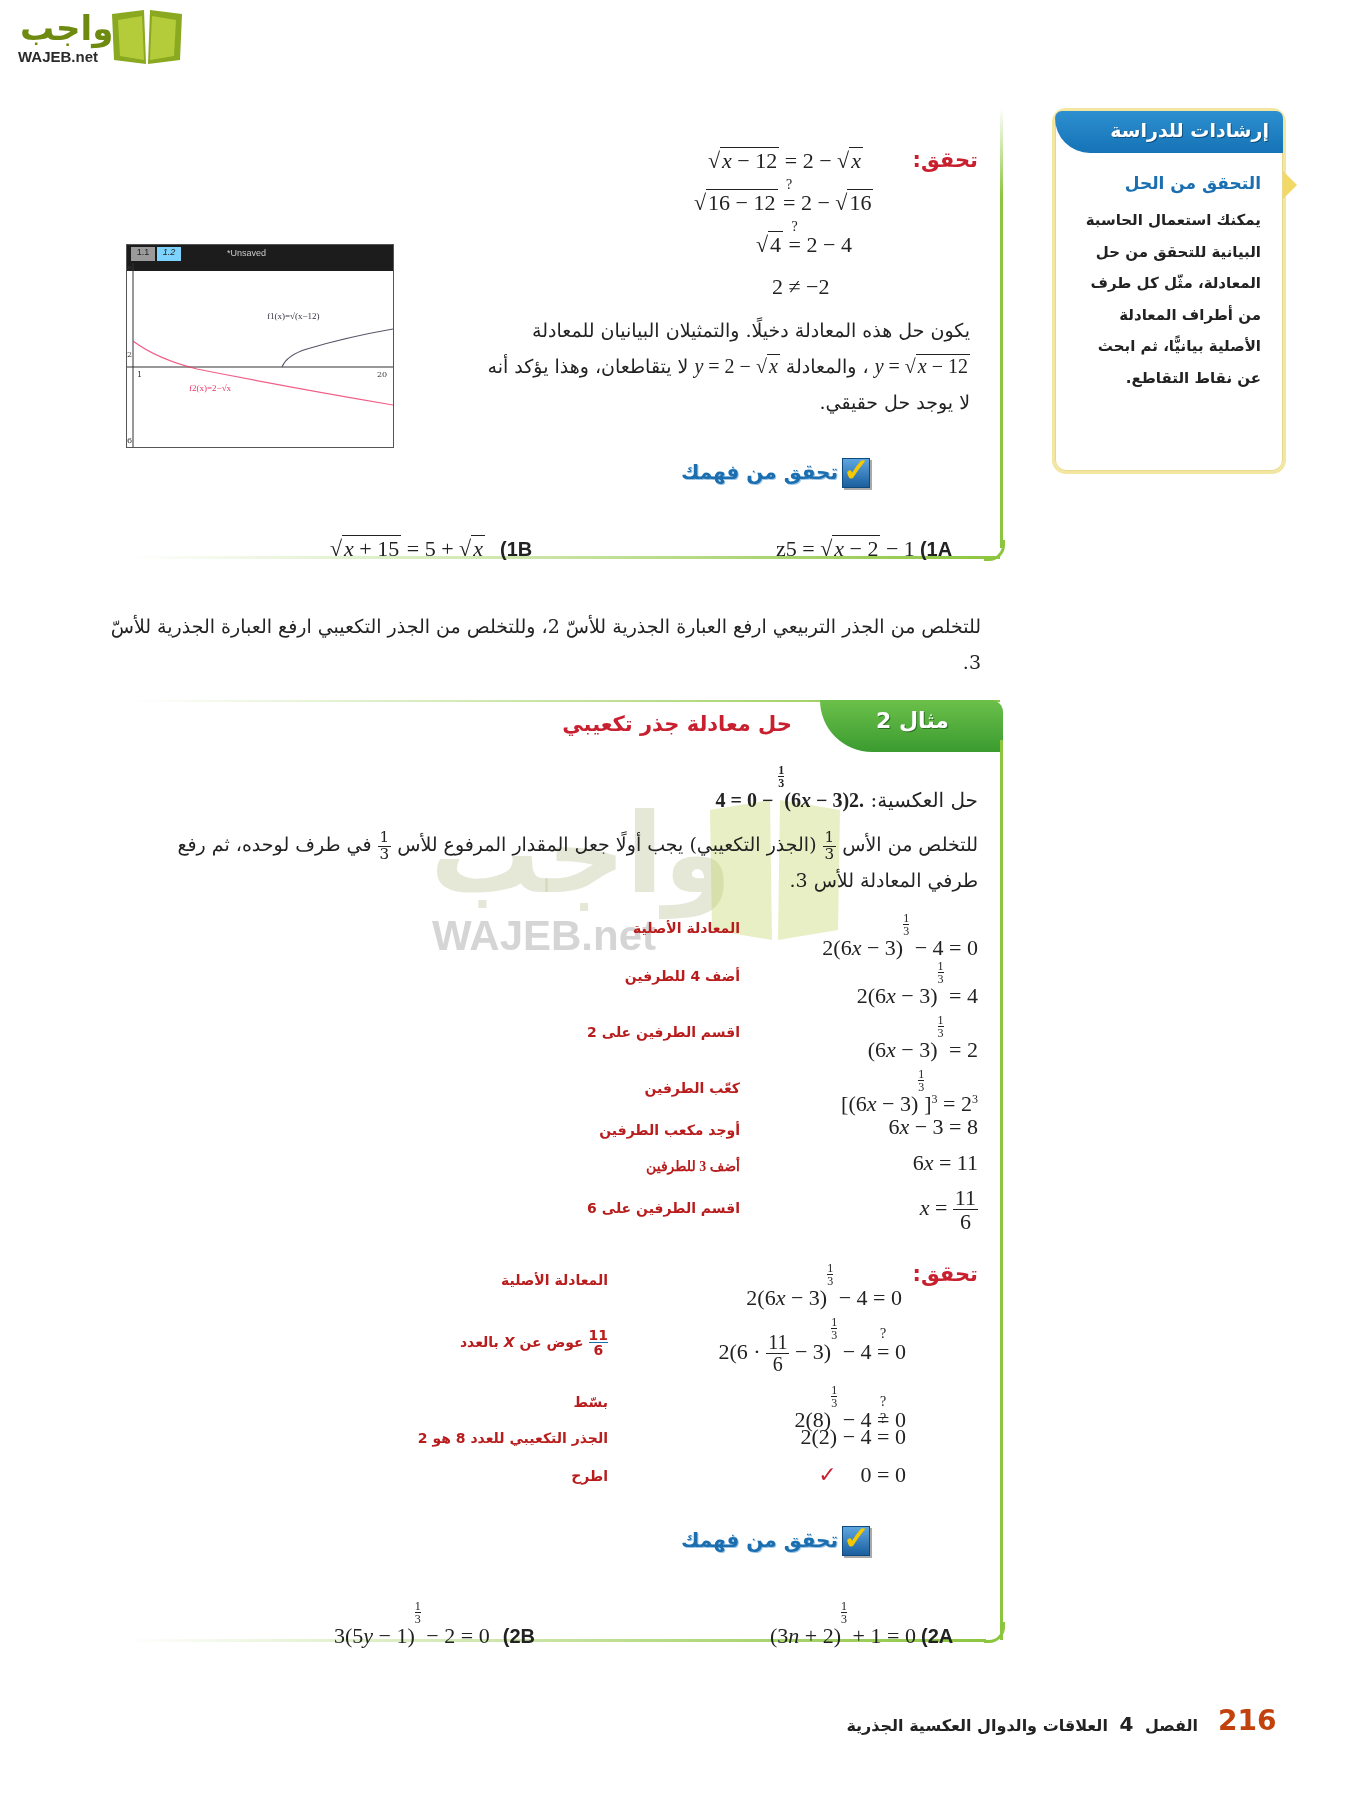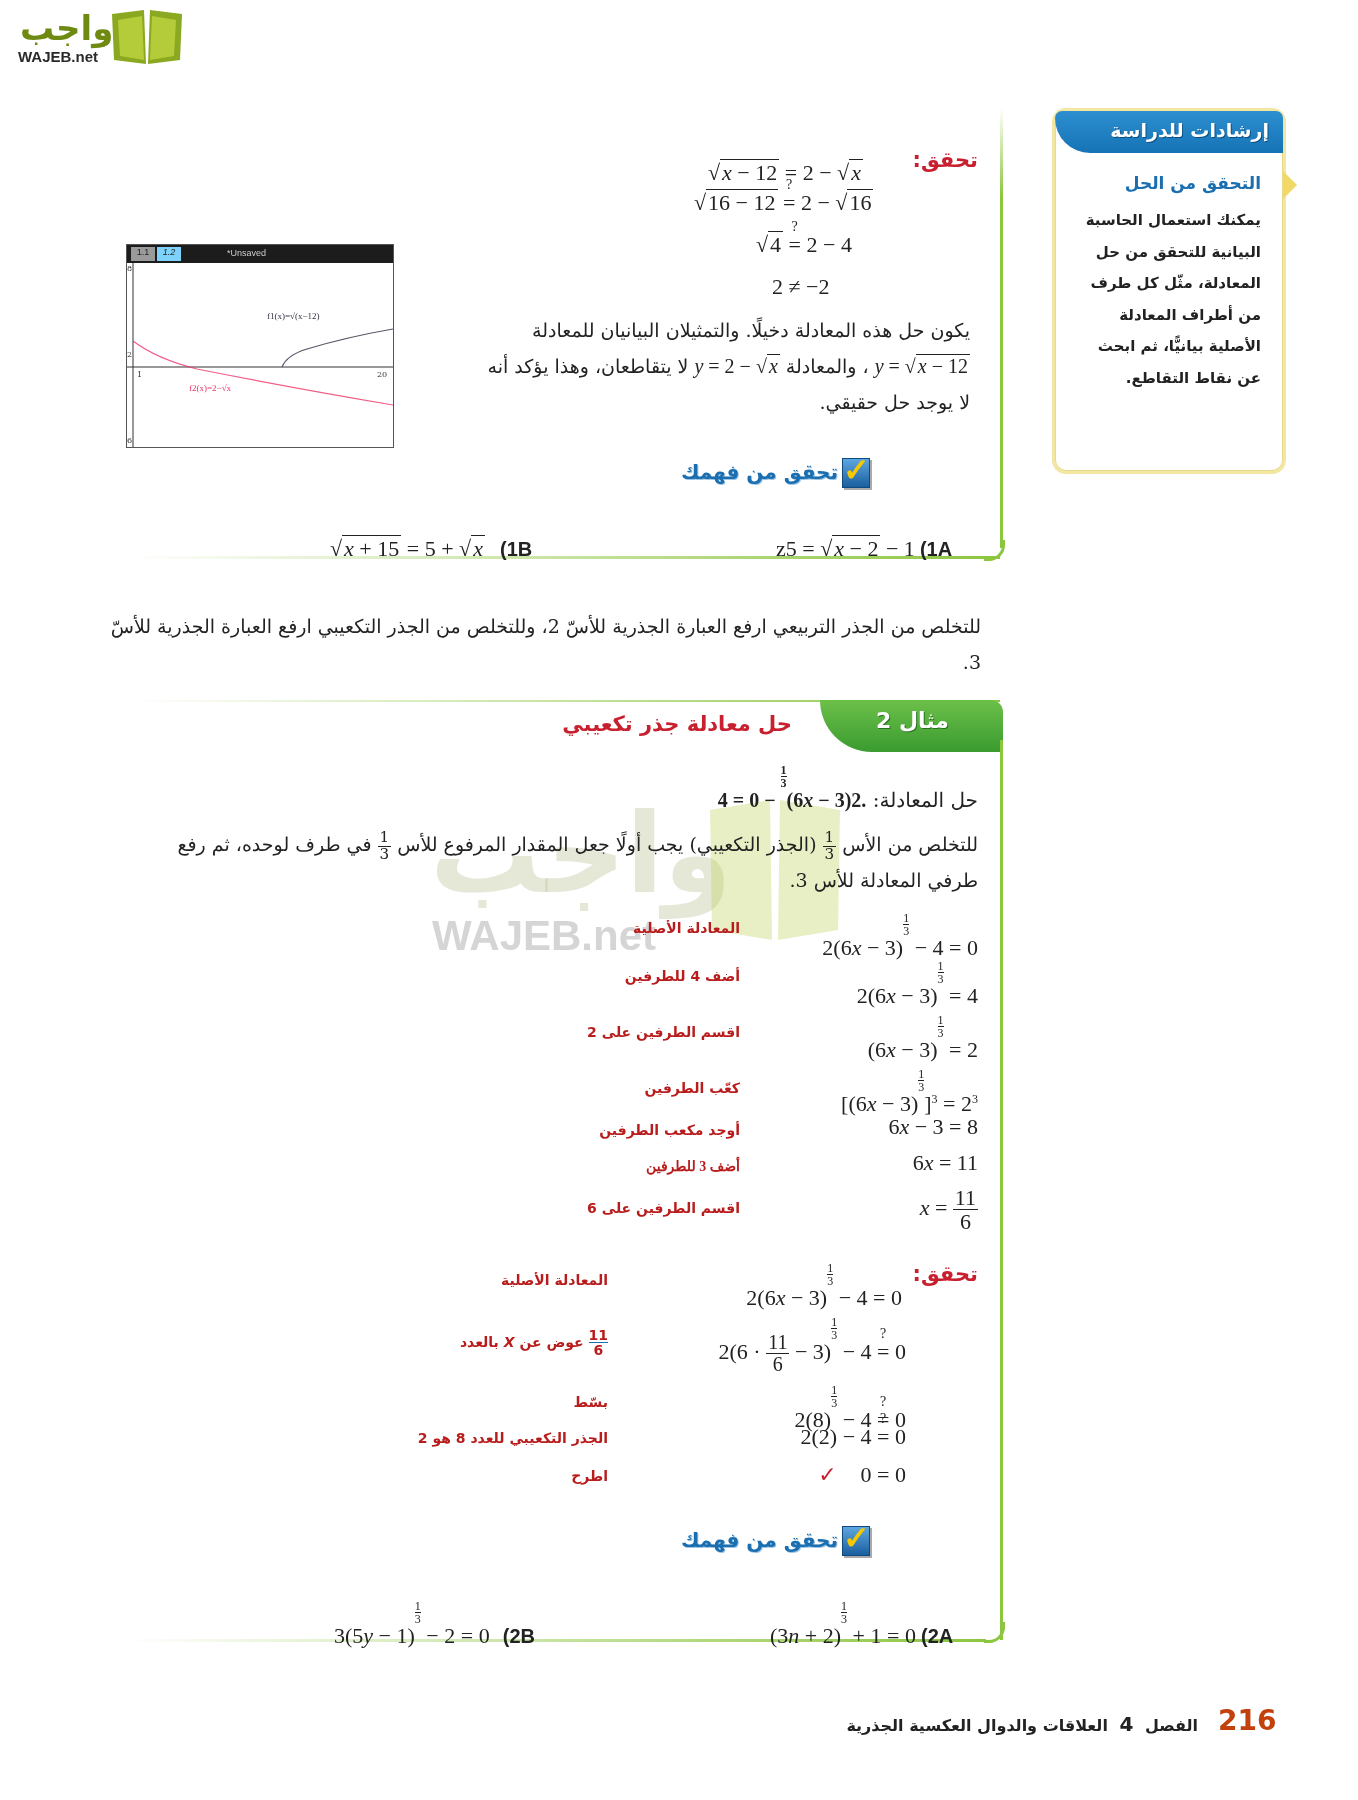--- a/index.html
+++ b/index.html
@@ -38,21 +38,21 @@
   .vline1 { left:1000px; top:108px; width:3px; height:440px; background:linear-gradient(#fff, #8cc63f 20%); }
   .bottom1 { left:130px; top:556px; width:870px; height:3px; background:linear-gradient(90deg,#fff,#8cc63f); }
   .curve1 { left:984px; top:540px; width:18px; height:18px; border-right:3px solid #8cc63f; border-bottom:3px solid #8cc63f; border-radius:0 0 16px 0; }
 
   .redlabel { color:#c8202f; font-weight:bold; font-size:21px; font-family:"DejaVu Sans",sans-serif; }
   .bluelabel { color:#b91c1c; font-weight:bold; font-size:14px; font-family:"DejaVu Sans",sans-serif; direction:rtl; text-align:right; white-space:nowrap; }
   .para { font-size:19px; line-height:36px; font-family:"DejaVu Serif",serif; }
 
   
   .calc { left:126px; top:244px; width:266px; height:202px; border:1.5px solid #555; background:#fff; }
-  .calc-bar { position:absolute; left:0; top:0; width:100%; height:18px; background:#1c1c1c; }
+  .calc-bar { position:absolute; left:0; top:0; width:100%; height:26px; background:#1c1c1c; }
   .calc-tab { position:absolute; top:2px; height:14px; width:24px; font-size:9px; text-align:center; color:#222; font-family:"Liberation Sans",sans-serif; }
   .calc-title { position:absolute; left:100px; top:3px; font-size:9px; color:#ccc; font-family:"Liberation Sans",sans-serif; }
 
   
   .cu { font-size:20px; font-weight:bold; color:#1b6fb0; font-family:"DejaVu Sans",sans-serif; text-shadow:1px 1px 0 #9cc4e4; }
   .cu-box { width:26px; height:28px; background:linear-gradient(#5ea6e0,#1b5f9e); border:1px solid #0f4a7e; box-shadow:2px 2px 0 #aaa; }
   .cu-check { color:#f5c800; font-size:32px; font-weight:bold; line-height:22px; }
 
   
   .ex-line { left:130px; top:700px; width:870px; height:2px; background:linear-gradient(90deg,#fff,#8cc63f); }
@@ -93,21 +93,21 @@
   <div class="tip-arrow"></div>
   <div class="tip-sub">التحقق من الحل</div>
   <div class="tip-body">يمكنك استعمال الحاسبة البيانية للتحقق من حل المعادلة، مثّل كل طرف من أطراف المعادلة الأصلية بيانيًّا، ثم ابحث عن نقاط التقاطع.</div>
 </div>
 
 <div class="abs vline1"></div>
 <div class="abs bottom1"></div>
 <div class="abs curve1"></div>
 
 <div class="abs redlabel rtl" style="right:380px; top:148px;">تحقق:</div>
-<div class="abs math" style="left:708px; top:160px;">√<span class="rad"><i>x</i> − 12</span> = 2 − √<span class="rad"><i>x</i></span></div>
+<div class="abs math" style="left:708px; top:148px;">√<span class="rad"><i>x</i> − 12</span> = 2 − √<span class="rad"><i>x</i></span></div>
 <div class="abs math" style="left:694px; top:190px;">√<span class="rad">16 − 12</span> <span class="qeq">=</span> 2 − √<span class="rad">16</span></div>
 <div class="abs math" style="left:756px; top:232px;">√<span class="rad">4</span> <span class="qeq">=</span> 2 − 4</div>
 <div class="abs math" style="left:772px; top:274px;">2 ≠ −2</div>
 
 <div class="abs para rtl ar" style="right:388px; top:312px; width:560px; font-family:'DejaVu Serif',serif;">
   <div>يكون حل هذه المعادلة دخيلًا. والتمثيلان البيانيان للمعادلة</div>
   <div style="white-space:nowrap;">
     <span class="math" style="font-size:20px"><i>y</i> = √<span class="rad"><i>x</i> − 12</span></span>
     <span>، والمعادلة</span>
     <span class="math" style="font-size:20px"><i>y</i> = 2 − √<span class="rad"><i>x</i></span></span>
@@ -165,21 +165,21 @@
 <div class="abs curve2"></div>
 
 <div class="abs wm-ar">واجب</div>
 <div class="abs wm-en">WAJEB.net</div>
 <svg class="abs wm-book" viewBox="0 0 150 160">
   <path d="M10 20 L70 10 L72 150 L12 140 Z" fill="rgba(190,210,90,0.35)"></path>
   <path d="M140 20 L80 10 L78 150 L138 140 Z" fill="rgba(190,210,90,0.35)"></path>
 </svg>
 
 <div class="abs rtl" style="right:380px; top:764px; white-space:nowrap; font-size:20px;">
-  <span>حل المعادلة:</span>
+  <span>حل العكسية:</span>
   <span class="math" style="font-weight:bold; font-size:20px;">.2(6<i>x</i> − 3)<span class="expfrac"><span class="n">1</span>3</span> − 4 = 0</span>
 </div>
 
 <div class="abs para rtl" style="right:380px; top:826px; width:860px;">
   <div style="white-space:nowrap">
     <span>للتخلص من الأس</span>
     <span class="frac"><span class="n">1</span><span class="d">3</span></span>
     <span>(الجذر التكعيبي) يجب أولًا جعل المقدار المرفوع للأس</span>
     <span class="frac"><span class="n">1</span><span class="d">3</span></span>
     <span>في طرف لوحده، ثم رفع</span>

